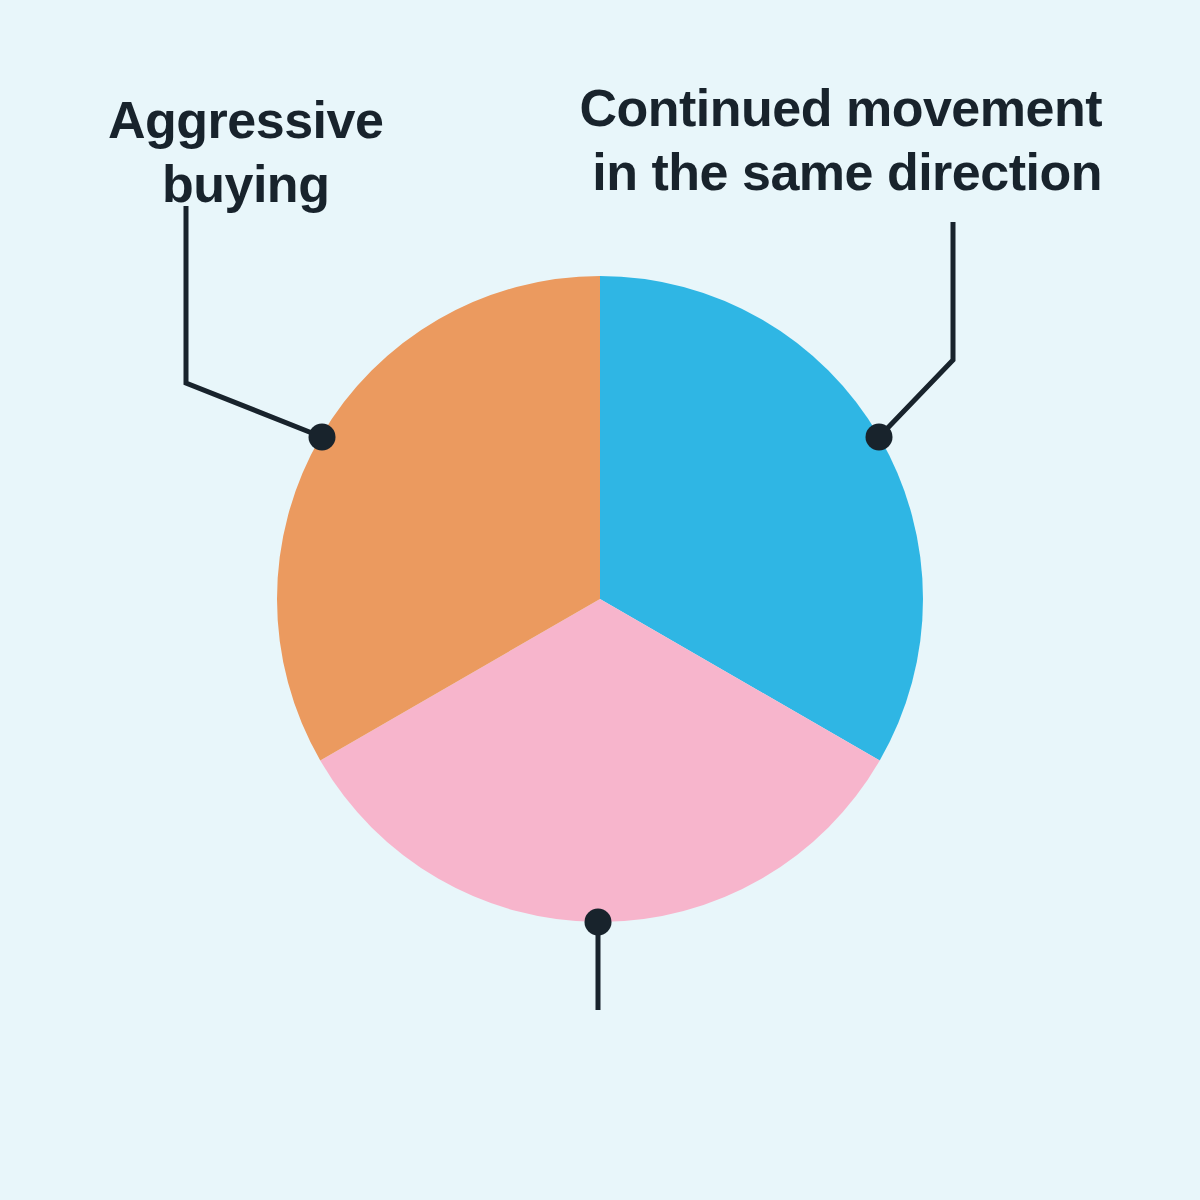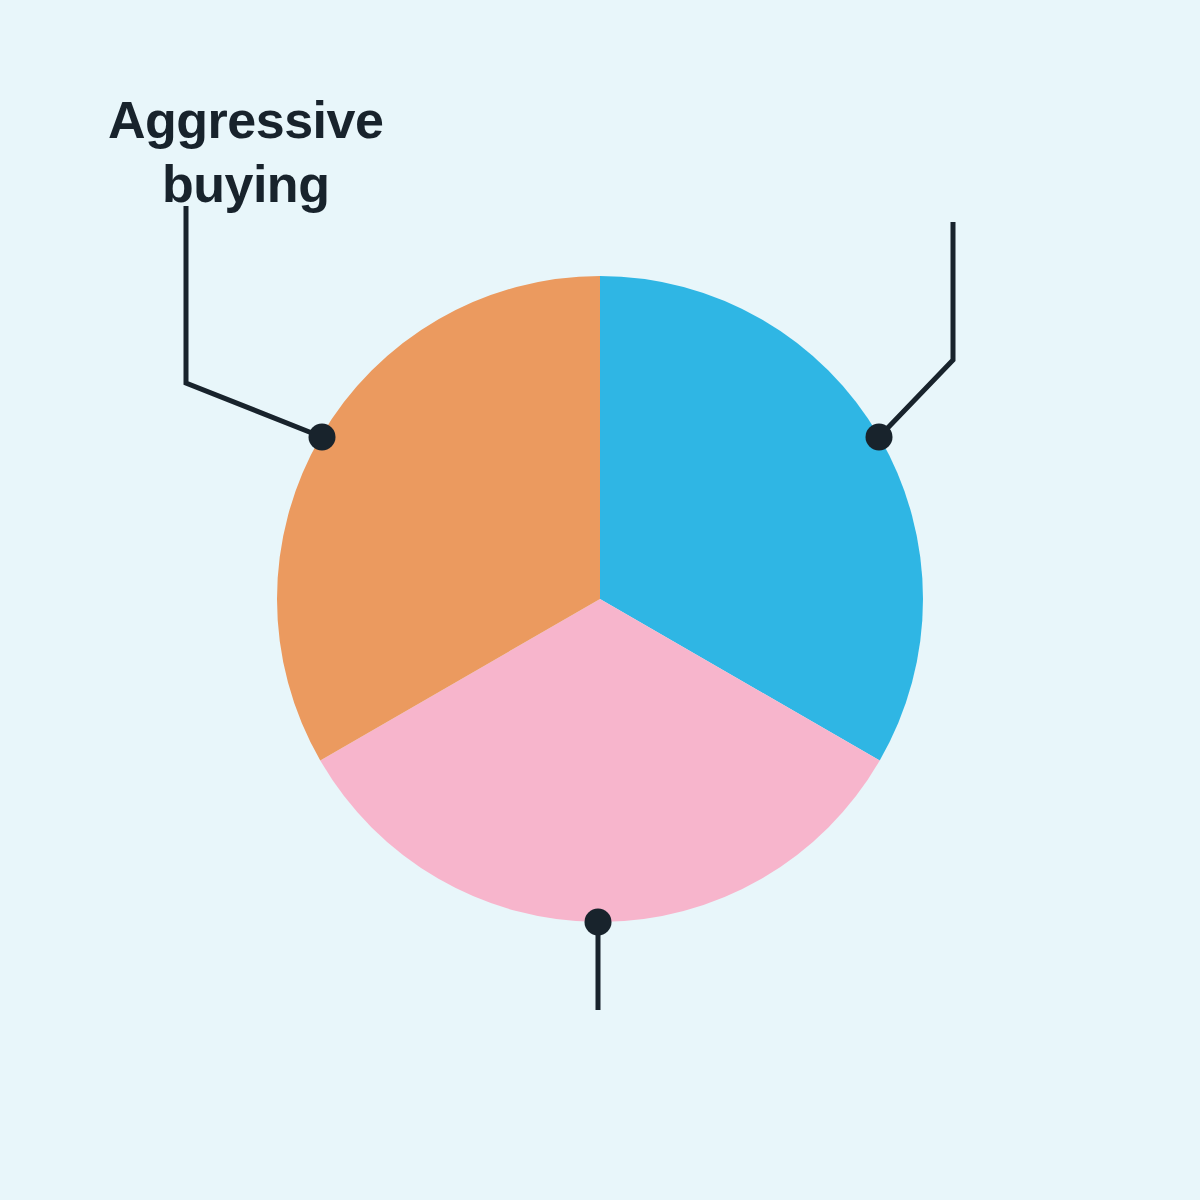--- a/index.html
+++ b/index.html
@@ -69,15 +69,17 @@
     <polyline class="leader" points="953,222 953,360 879,437" fill="none" stroke-width="5" stroke="#18232C"></polyline>
     <circle class="leader-dot" cx="879" cy="437" r="13.5" fill="#18232C"></circle>
 
     <polyline class="leader" points="598,922 598,1010" fill="none" stroke-width="5" stroke="#18232C"></polyline>
     <circle class="leader-dot" cx="598" cy="922" r="13.5" fill="#18232C"></circle>
   </svg>
 
   <div id="label-aggressive-buying" class="callout-label">Aggressive
 buying</div>
 
+  <div id="label-continued-movement" class="callout-label">Continued movement
+in the same direction</div>
 
 
 </div>
 
 </body></html>

